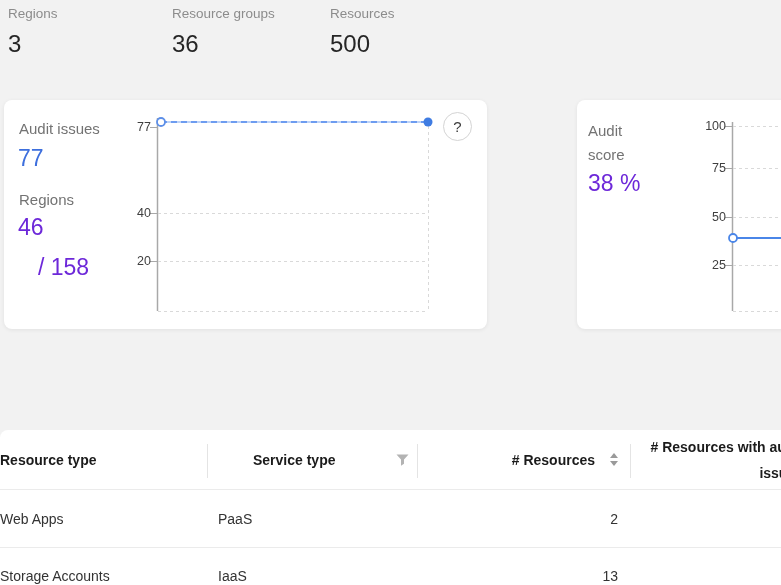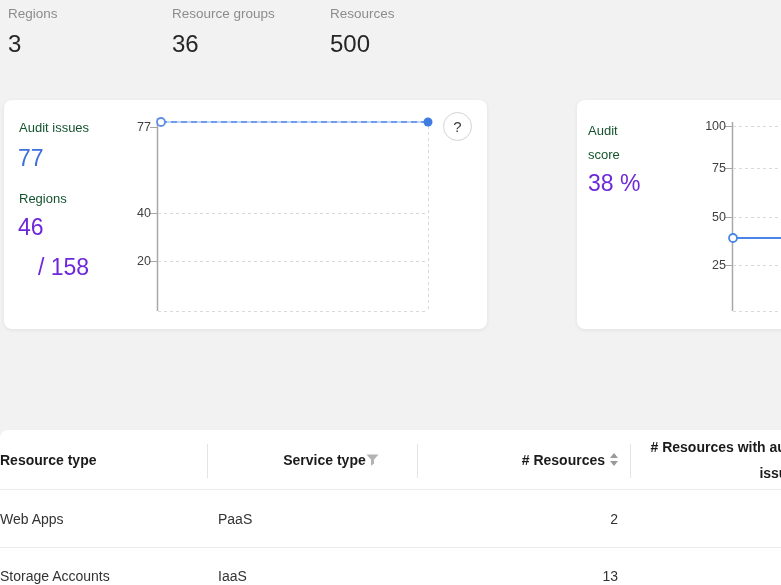--- a/index.html
+++ b/index.html
@@ -9,41 +9,41 @@
   .stat{position:absolute;top:6px;}
   .stat-label{font-size:13.5px;color:#8c8c8c;}
   .stat-value{font-size:24px;color:#262626;margin-top:9px;font-weight:400;}
   
   .card{position:absolute;top:100px;height:229px;background:#fff;border-radius:8px;
         box-shadow:0 1px 4px rgba(0,0,0,.07);}
   .card-audit{left:4px;width:483px;}
   .card-secure{left:577px;width:290px;}
   .card svg{position:absolute;left:0;top:0;display:block;}
   .abs{position:absolute;}
-  .metric-label{font-size:13px;color:#14532d;line-height:1.2;}
+  .metric-label{font-size:15px;color:#737373;line-height:1.2;}
   .metric-value{font-size:23px;color:#6d28d9;font-weight:400;}
   .metric-value.blue{color:#3d6fdd;}
   .help-btn{position:absolute;left:439px;top:12px;width:29px;height:29px;border:1px solid #d4d4d4;
             border-radius:50%;background:#fff;display:flex;align-items:center;justify-content:center;
             font-size:15px;color:#3c3c3c;cursor:pointer;box-sizing:border-box;}
   .secure-label{width:64px;}
   
   .table-card{position:absolute;left:0;top:430px;width:815px;height:155px;background:#fff;
               border-radius:8px 8px 0 0;}
   .tgrid{display:grid;grid-template-columns:207px 210px 213px 185px;width:815px;box-sizing:border-box;}
   .thead{height:60px;border-bottom:1px solid #ebebeb;}
   .trow{height:57px;}
   .trow + .trow{border-top:1px solid #ebebeb;}
   .cell{display:flex;align-items:center;font-size:14px;color:#333;box-sizing:border-box;}
   .thead .cell{font-weight:600;color:#1b1b1b;}
   .c1{}
   .c2{padding-left:11px;}
-  .c2.head{justify-content:center;padding-right:8px;padding-left:46px;}
+  .c2.head{justify-content:space-between;padding-right:8px;padding-left:46px;}
   .c3{justify-content:flex-end;padding-right:12px;}
-  .c3.head{gap:5px;padding-left:44px;}
+  .c3.head{gap:15px;padding-left:44px;}
   .c4{justify-content:flex-end;text-align:right;padding-right:12px;padding-left:4px;
       line-height:26px;}
   .vdiv{position:absolute;top:14px;width:1px;height:34px;background:#e4e4e4;}
   
   .sort-icon{display:inline-flex;flex-direction:column;gap:3px;align-items:center;cursor:pointer;}
   .sort-icon .up{width:0;height:0;border-left:4.5px solid transparent;border-right:4.5px solid transparent;
                  border-bottom:5px solid #9a9a9a;}
   .sort-icon .dn{width:0;height:0;border-left:4.5px solid transparent;border-right:4.5px solid transparent;
                  border-top:5px solid #9a9a9a;}
   .funnel{cursor:pointer;display:inline-flex;}

